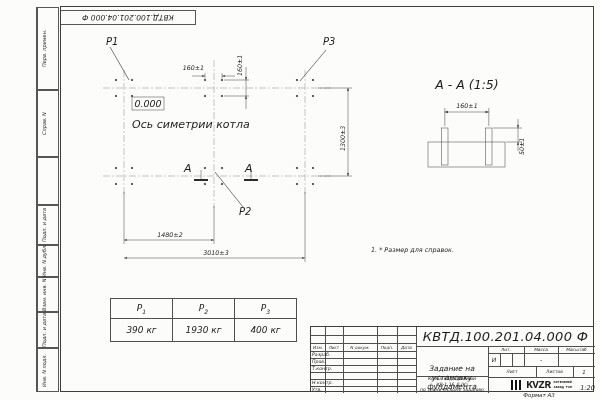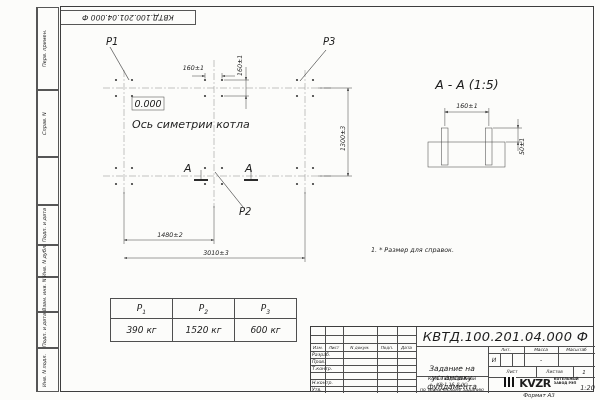--- a/index.html
+++ b/index.html
@@ -39,21 +39,21 @@
   #ploads th,#ploads td{border:0.9px solid #4f4f4f;width:59px;text-align:center;
      font-weight:normal;font-style:italic;font-size:9px;}
   #ploads th{height:17px;}#ploads td{height:20px;margin-top:43px;}
   #ploads sub{font-size:6px;}
   
   #tb{position:absolute;left:310px;top:326px;width:284px;height:66px;
       border:1.1px solid #3d3d3d;box-sizing:border-box;background:#fcfcfa;}
   .tbt{position:absolute;display:flex;align-items:center;justify-content:center;
        font-style:italic;text-align:center;}
   #logoRow{position:absolute;left:177px;top:50px;width:107px;height:15px;
-       display:flex;align-items:flex-start;justify-content:center;gap:3px;}
+       display:flex;align-items:center;justify-content:center;gap:3px;font-family:Liberation Mono, monospace;}
   #logoBars{width:12px;height:10px;
        background:repeating-linear-gradient(90deg,#111 0 2px,#fcfcfa 2px 4px);}
   #logoTxt{font-weight:bold;font-size:11px;letter-spacing:-0.5px;font-style:normal;}
   #logoCap{font-size:3.4px;font-weight:bold;line-height:1.25;font-style:normal;text-align:left;}
   #fmt{position:absolute;left:480px;top:392px;width:118px;text-align:center;
        font-size:5.5px;font-style:italic;}
 </style>
 </head>
 <body>
 
@@ -195,22 +195,22 @@
 
   <table id="ploads">
     <tbody>
         <tr>
       <th><span>P</span><sub>1</sub></th>
       <th><span>P</span><sub>2</sub></th>
       <th><span>P</span><sub>3</sub></th>
     </tr>
     <tr>
       <td>390 кг</td>
-      <td>1520 кг</td>
-      <td>600 кг</td>
+      <td>1930 кг</td>
+      <td>400 кг</td>
     </tr>
   </tbody>
     </table>
 
   <div class="scell" style="top:7px;height:83px;">
       <div class="sl">Перв. примен.</div>
     </div>
   <div class="scell" style="top:90px;height:67px;">
       <div class="sl">Справ. N</div>
     </div>

